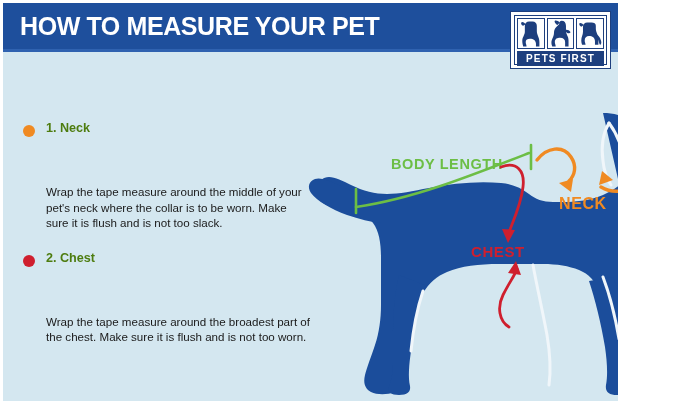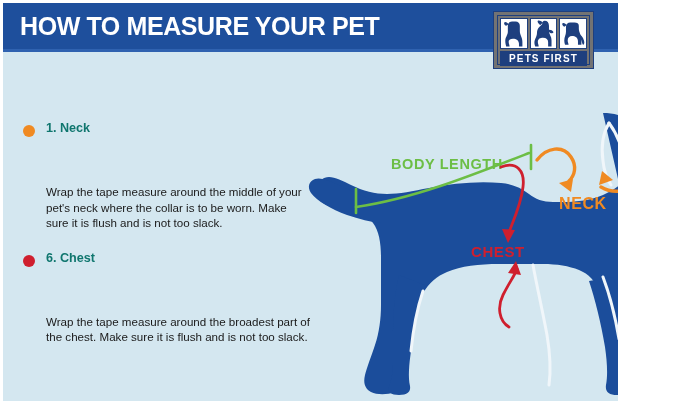--- a/index.html
+++ b/index.html
@@ -46,25 +46,25 @@
     position: absolute;
     left: 0;
     top: 46px;
     width: 679px;
     height: 3px;
     background: #2f62b0;
   }
   
   #logo {
     position: absolute;
-    right: 24px;
+    right: 7px;
     top: 8px;
     width: 101px;
     height: 58px;
-    background: #737373;
+    background: #ffffff;
     border: 1px solid #1e3f7e;
     box-sizing: border-box;
     padding: 3px;
   }
   #logo-inner {
     width: 100%;
     height: 100%;
     border: 1px solid #1e3f7e;
     box-sizing: border-box;
     display: flex;
@@ -123,21 +123,21 @@
     position: absolute;
     left: 2px;
     top: 4px;
     width: 12px;
     height: 12px;
     border-radius: 50%;
   }
   .step-title {
     font-size: 12.6px;
     font-weight: bold;
-    color: #0f766e;
+    color: #4d7c0f;
     margin-bottom: 1px;
     line-height: 15px;
   }
   .step-body {
     font-size: 11.6px;
     line-height: 15.5px;
     color: #1a1a1a;
     margin-top: 48px;
   }
   
@@ -193,22 +193,22 @@
 
 
   <div id="steps">
     <div class="step">
       <span class="step-bullet" style="background:#f08a22"></span>
       <div class="step-title">1. Neck</div>
       <div class="step-body">Wrap the tape measure around the middle of your pet's neck where the collar is to be worn. Make sure it is flush and is not too slack.</div>
     </div>
     <div class="step" style="margin-bottom:24px">
       <span class="step-bullet" style="background:#cf1f2e"></span>
-      <div class="step-title">6. Chest</div>
-      <div class="step-body">Wrap the tape measure around the broadest part of the chest. Make sure it is flush and is not too slack.</div>
+      <div class="step-title">2. Chest</div>
+      <div class="step-body">Wrap the tape measure around the broadest part of the chest. Make sure it is flush and is not too worn.</div>
     </div>
   </div>
 
   <div id="illustration">
     <svg width="379" height="312" viewBox="0 0 379 312">
 
       <g>
         <path fill="#1b4d9b" d="
           M 300 18
           C 318 18 334 26 344 38

